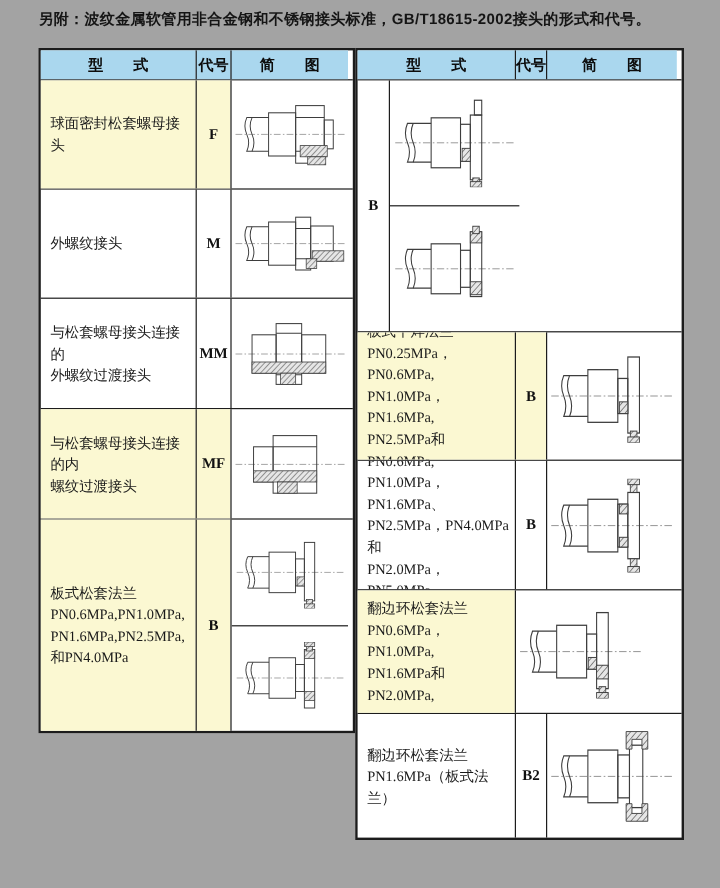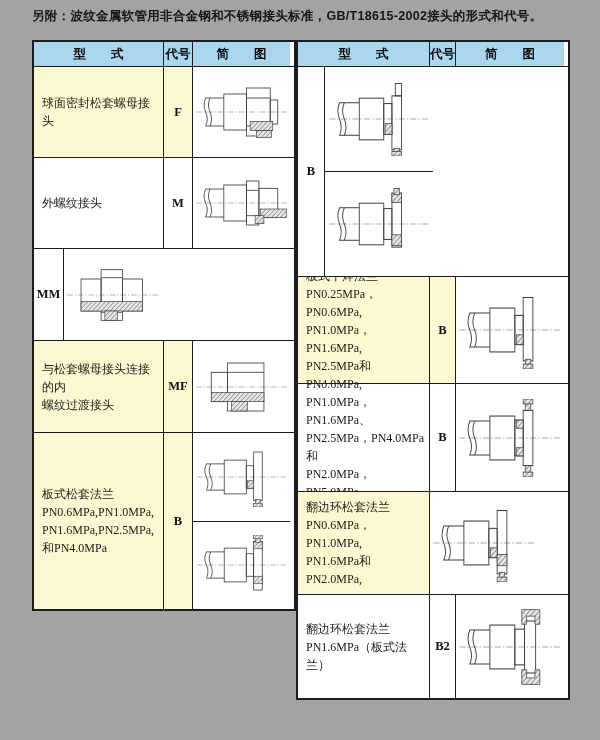--- a/index.html
+++ b/index.html
@@ -102,20 +102,24 @@
               <line class="o" x1="82" y1="67" x2="102" y2="67"></line>
               <rect class="o" x="102" y="26" width="30" height="44"></rect>
               <rect class="h" x="104" y="57" width="42" height="13"></rect>
               <rect class="h" x="96" y="67" width="14" height="12"></rect>
             </svg>
           </div>
         </div>
     </div>
 
     <div class="row" style="height:91px">
+      <div class="c type">
+        <span class="tx">与松套螺母接头连接的
+外螺纹过渡接头</span>
+        </div>
       <div class="c code">
         <span>MM</span>
         </div>
       <div class="c diag">
         <div class="dslot">
             <svg viewBox="0 0 150 96" preserveAspectRatio="none">
               <line class="cl" x1="2" y1="48" x2="148" y2="48"></line>
               <rect class="o" x="24" y="24" width="32" height="48"></rect>
               <rect class="o" x="56" y="10" width="34" height="76"></rect>
               <line class="o" x1="56" y1="22" x2="90" y2="22"></line>

